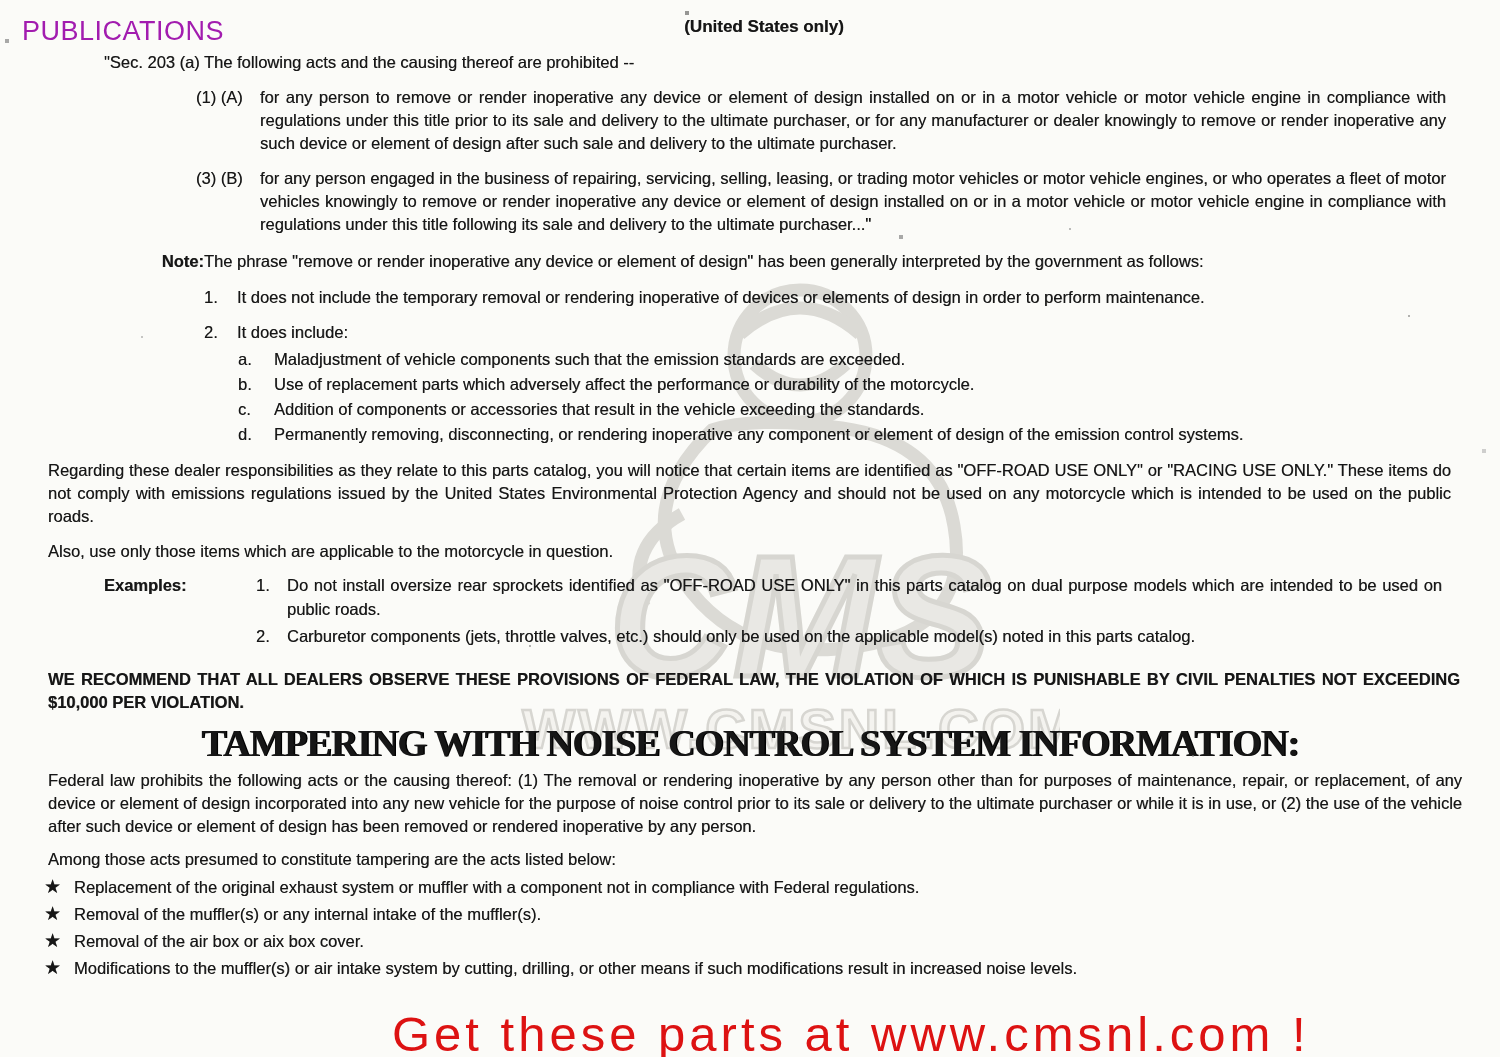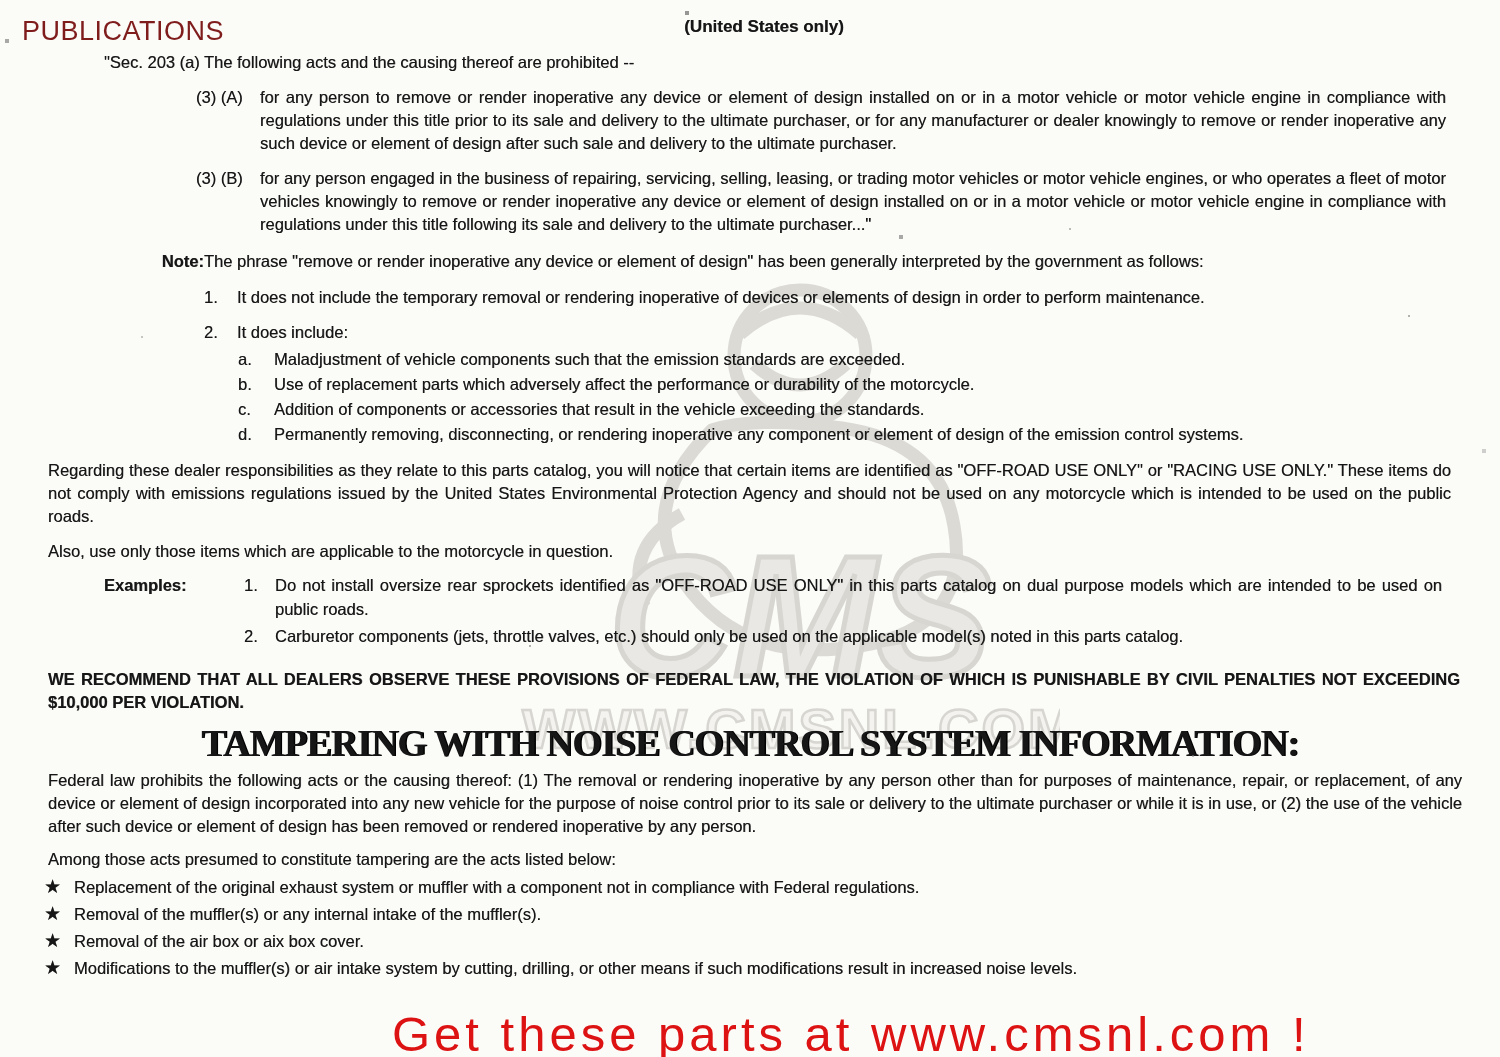--- a/index.html
+++ b/index.html
@@ -6,21 +6,21 @@
   .page {
     position:relative; width:1500px; height:1057px;
     background:#fbfbf8; overflow:hidden;
     font-family:"Liberation Sans", sans-serif;
     font-size:16.5px; line-height:1.4; color:#161616;
   }
   .content { position:relative; z-index:1; padding-top:8px;
     text-shadow:0.35px 0 0 rgba(0,0,0,0.55); }
   .pub {
     position:absolute; top:13px; left:22px; z-index:2;
-    font-size:27px; color:#7f1d1d; letter-spacing:0.5px; text-shadow:none;
+    font-size:27px; color:#a21caf; letter-spacing:0.5px; text-shadow:none;
   }
   h1.title, h2.title2 {
     margin:0; text-align:center;
     font-family:"Liberation Serif", serif; font-weight:bold;
     text-shadow:1.3px 0 0 #000;
   }
   h1.title { font-size:38px; line-height:1.15; }
   h2.title2 { font-size:38px; line-height:1.15; margin-top:8px; letter-spacing:-1px; }
   .subtitle { text-align:center; font-weight:bold; font-size:17px; margin-top:7px;margin-left:28px; }
   .intro { font-weight:bold; margin:14px 40px 0 52px; }
@@ -33,21 +33,21 @@
   .note .nt { flex:1; }
   .numrow { display:flex; margin:12px 60px 0 204px; }
   .numrow .nn { flex:0 0 33px; }
   .numrow .nt { flex:1; }
   .letrow { display:flex; margin:2px 60px 0 238px; }
   .letrow.first { margin-top:4px; }
   .letrow .ll { flex:0 0 36px; }
   .letrow .lt { flex:1; }
   .regard { margin:13px 49px 0 48px; text-align:justify; }
   .also { margin:12px 38px 0 48px; }
-  .examples { display:flex; margin:11px 0 16px 104px; }
+  .examples { display:flex; margin:11px 0 16px 104px;gap:12px; }
   .examples .exl { flex:0 0 140px; font-weight:bold; }
   .exlist { flex:1; }
   .exrow { display:flex; margin:0 58px 4px 0; }
   .exrow .exn { flex:0 0 31px; }
   .exrow .ext { flex:1; }
   .exrow .ext.just { text-align:justify; }
   .recommend { margin:12px 40px 0 48px; font-weight:bold; text-align:justify; }
   .federal { margin:3px 38px 0 48px; text-align:justify; }
   .among { margin:10px 38px 0 48px; }
   .starlist { margin:3px 0 0 44px; }
@@ -90,21 +90,21 @@
   </svg>
 
   <div class="content">
 
     <div class="subtitle">(United States only)</div>
 
 
     <p class="sec203">"Sec. 203 (a) The following acts and the causing thereof are prohibited --</p>
 
     <div class="clause">
-      <span class="cl">(3) (A)</span>
+      <span class="cl">(1) (A)</span>
       <span class="ct">for any person to remove or render inoperative any device or element of design installed on or in a motor vehicle or motor vehicle engine in compliance with regulations under this title prior to its sale and delivery to the ultimate purchaser, or for any manufacturer or dealer knowingly to remove or render inoperative any such device or element of design after such sale and delivery to the ultimate purchaser.</span>
     </div>
 
     <div class="clause">
       <span class="cl">(3) (B)</span>
       <span class="ct">for any person engaged in the business of repairing, servicing, selling, leasing, or trading motor vehicles or motor vehicle engines, or who operates a fleet of motor vehicles knowingly to remove or render inoperative any device or element of design installed on or in a motor vehicle or motor vehicle engine in compliance with regulations under this title following its sale and delivery to the ultimate purchaser..."</span>
     </div>
 
     <div class="note">
       <span class="nl">Note:</span>

